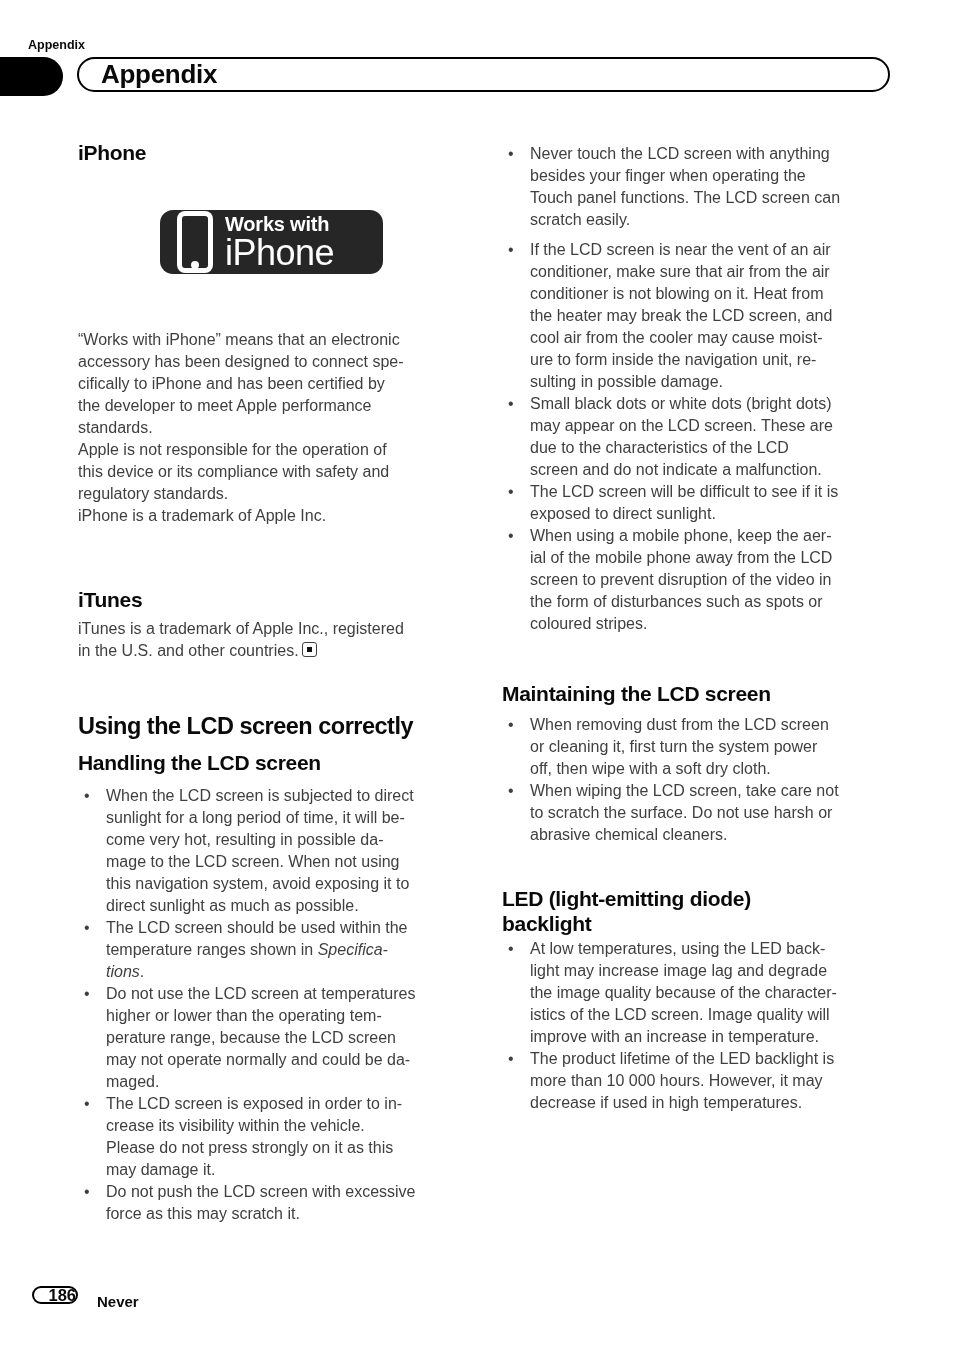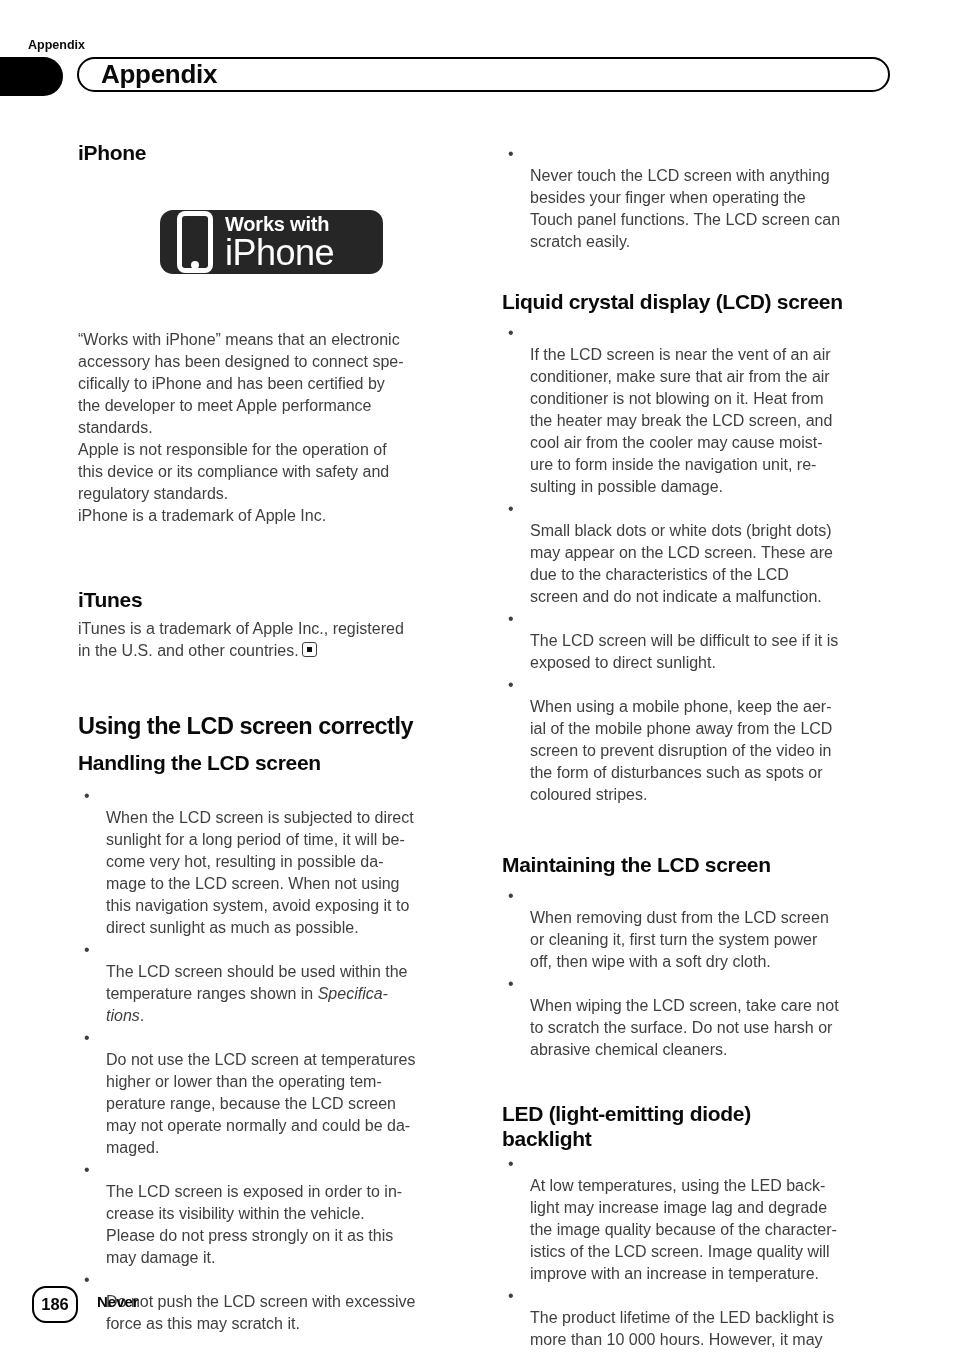--- a/index.html
+++ b/index.html
@@ -37,21 +37,21 @@
     margin:0; font-size:23.5px; line-height:28px; font-weight:bold;
     color:#0a0a0a; letter-spacing:-0.5px; white-space:nowrap;
   }
   .para {
     margin:0; font-size:16px; line-height:22px; color:#3f3f3f;
     white-space:pre-line;
   }
   .bullets { margin:0; }
   .bullet { display:flex; }
   .bullet .dot { flex:0 0 28px; font-size:16px; line-height:22px; color:#3f3f3f; padding-left:6px; box-sizing:border-box; }
-  .bullet .btxt { flex:1; font-size:16px; line-height:22px; color:#3f3f3f; white-space:pre-line;margin-top:22px; }
+  .bullet .btxt { flex:1; font-size:16px; line-height:22px; color:#3f3f3f; white-space:pre-line; }
   .bullet .btxt .it { font-style:italic; }
   
   .wwi-logo {
     margin:45px 0 0 82px; width:223px; height:64px; background:#262626;
     border-radius:13px; display:flex; align-items:center; padding-left:17px;
     box-sizing:border-box;
   }
   .wwi-phone { position:relative; width:36px; height:62px; background:#fff; border-radius:8px; flex:0 0 auto; }
   .wwi-screen { position:absolute; top:5px; left:5px; right:5px; bottom:5px; background:#262626; border-radius:3px; }
   .wwi-home { position:absolute; bottom:4px; left:50%; transform:translateX(-50%); width:8px; height:8px; background:#fff; border-radius:50%; }
@@ -60,23 +60,23 @@
   .wwi-line2 { font-size:36px; font-weight:500; line-height:36px; letter-spacing:-0.5px; }
   
   .endmark {
     display:inline-block; width:13px; height:13px; border:1.5px solid #3f3f3f;
     border-radius:3px; vertical-align:-1px; margin-left:3px; position:relative;
   }
   .endmark i { position:absolute; left:50%; top:50%; width:5px; height:5px;
     margin:-2.5px 0 0 -2.5px; background:#111; }
   
   .footer-pill {
-    position:absolute; left:32px; top:1286px; width:46px; height:37px;
+    position:absolute; left:32px; top:1286px; width:46px; height:18px;
     border:2.5px solid #000; border-radius:14px; box-sizing:border-box;
-    display:flex; align-items:center; justify-content:center;
+    display:flex; align-items:center; justify-content:flex-end;
     font-size:16.5px; font-weight:bold; color:#0a0a0a;
   }
   .footer-lang {
     position:absolute; left:97px; top:1293px;
     font-size:15px; font-weight:bold; color:#0a0a0a;
   }
 </style>
 </head>
 <body>
 
@@ -164,21 +164,20 @@
     <div class="bullets">
         <div class="bullet">
           <span class="dot">•</span>
           <span class="btxt"><span>Never touch the LCD screen with anything
 besides your finger when operating the
 Touch panel functions. The LCD screen can
 scratch easily.</span></span>
         </div>
       </div>
 
-    <h3 class="h-section" style="margin-top:36px">Liquid crystal display (LCD) screen</h3>
     <div class="bullets" style="margin-top:8px">
         <div class="bullet">
           <span class="dot">•</span>
           <span class="btxt"><span>If the LCD screen is near the vent of an air
 conditioner, make sure that air from the air
 conditioner is not blowing on it. Heat from
 the heater may break the LCD screen, and
 cool air from the cooler may cause moist-
 ure to form inside the navigation unit, re-
 sulting in possible damage.</span></span>

